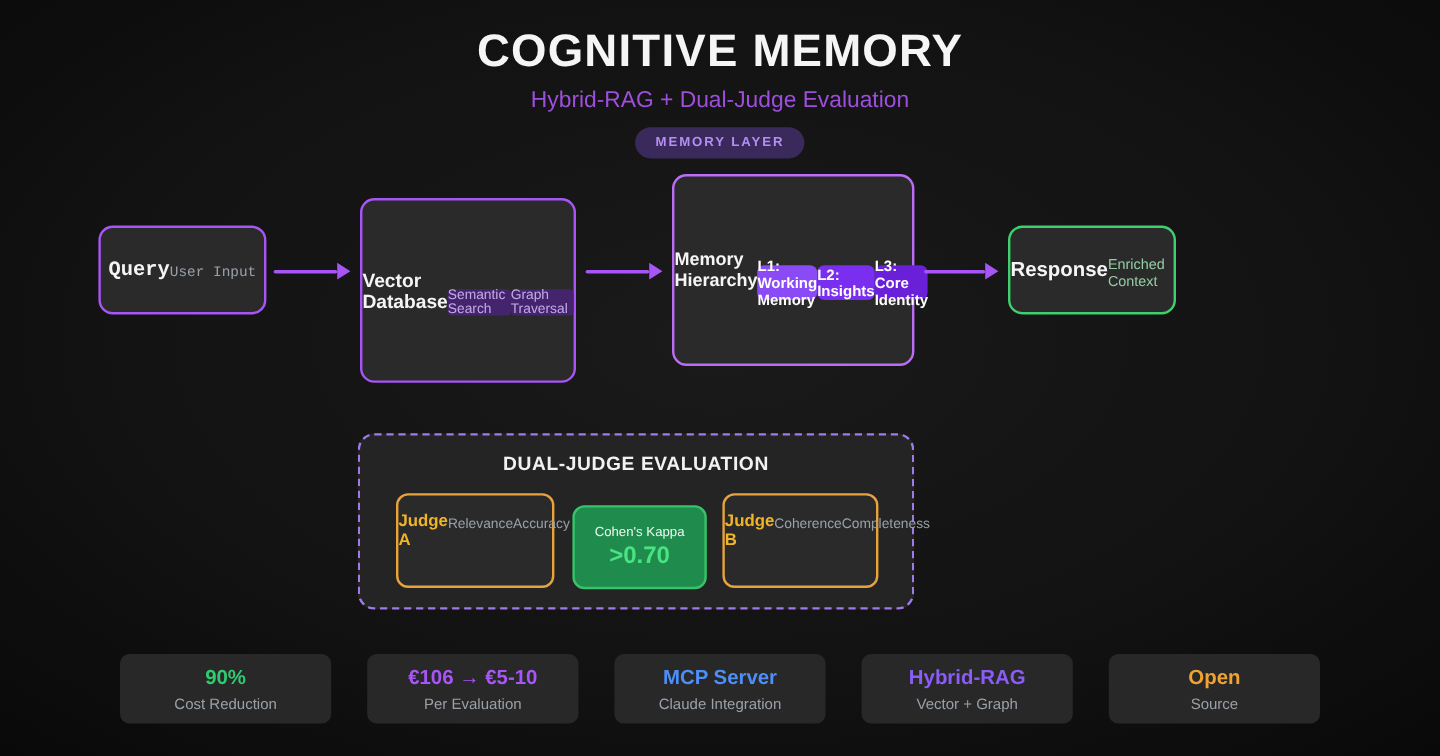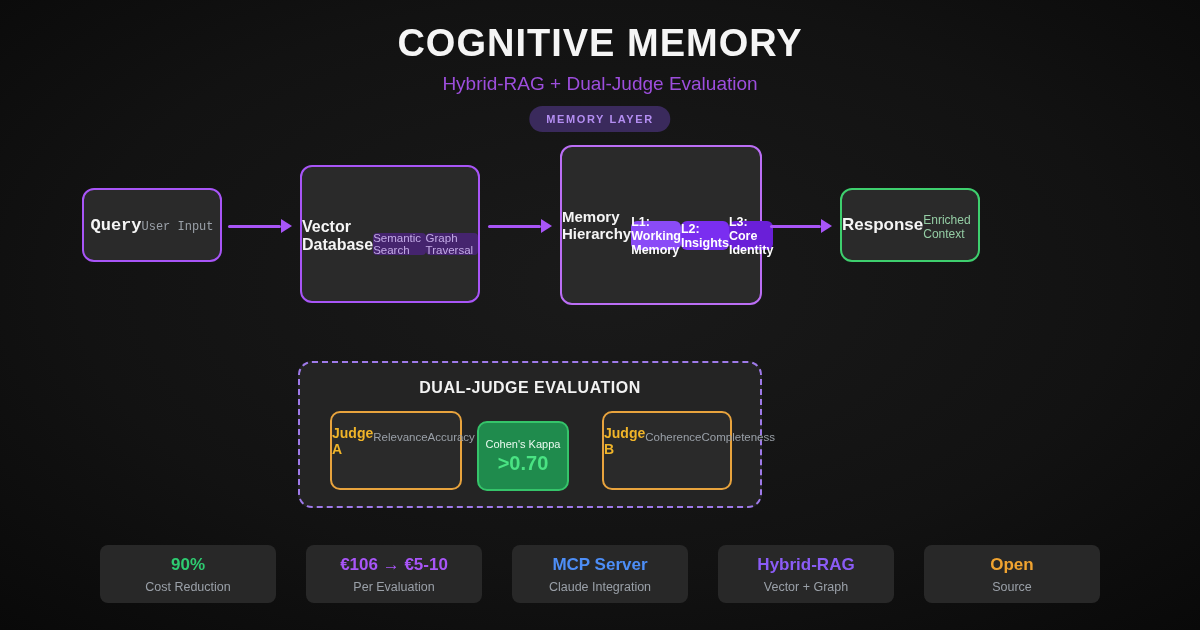--- a/index.html
+++ b/index.html
@@ -30,21 +30,21 @@
     position:absolute; background:#2a2a2a; border:2px solid #a855f7; border-radius:12px;
     display:flex; flex-direction:row; align-items:center; justify-content:center;
   }
   .node-title { font-size:17px; font-weight:bold; color:#f5f5f5; }
   .node-sub   { font-size:12px; color:#9aa0a8; margin-top:4px; }
 
   .node-query    { left:82px;  top:188px; width:140px; height:74px;font-family:Liberation Mono, monospace; }
   .node-response { left:840px; top:188px; width:140px; height:74px; border-color:#3ecf6e; }
   .node-response .node-sub { color:#94cda4; }
 
-  .node-vdb { left:300px; top:165px; width:180px; height:138px; justify-content:flex-start; padding-top:14px; }
+  .node-vdb { left:300px; top:165px; width:180px; height:154px; justify-content:flex-start; padding-top:14px; }
   .node-vdb .node-title { font-size:16px; margin-bottom:11px; }
   .vdb-pill {
     width:150px; height:22px; margin-top:6px; background:#45246e; border-radius:4px;
     color:#c3aae6; font-size:11.5px; display:flex; align-items:center; justify-content:center;
   }
 
   .node-mh { left:560px; top:145px; width:202px; height:160px; border-color:#bb6ef5; justify-content:flex-start; padding-top:13px; }
   .node-mh .node-title { font-size:15px; margin-bottom:13px; }
   .mh-pill {
     width:170px; height:29px; margin-top:8px; border-radius:6px;
@@ -73,21 +73,21 @@
   .judge-box {
     position:absolute; top:48px; width:132px; height:79px;
     background:#2a2a2a; border:2px solid #e8a33d; border-radius:10px;
     display:flex; flex-direction:row; padding-top:12px;
   }
   .judge-a { left:30px; }
   .judge-b { left:302px; width:130px; }
   .judge-name { font-size:14px; font-weight:bold; color:#f0b429; }
   .judge-line { font-size:11.5px; color:#9aa0a8; margin-top:6px; }
   .kappa-box {
-    position:absolute; left:177px; top:58px; width:92px; height:70px;
+    position:absolute; left:177px; top:58px; width:112px; height:70px;
     background:#1f8b4d; border:2px solid #35c46a; border-radius:10px;
     display:flex; flex-direction:column; align-items:center; justify-content:center;
   }
   .kappa-label { font-size:11px; color:#eafaf0; }
   .kappa-value { font-size:20px; font-weight:bold; color:#4ae383; margin-top:2px; }
 
   
   .stats-row {
     position:absolute; left:100px; right:100px; top:545px; height:58px;
     display:flex; gap:30px;

